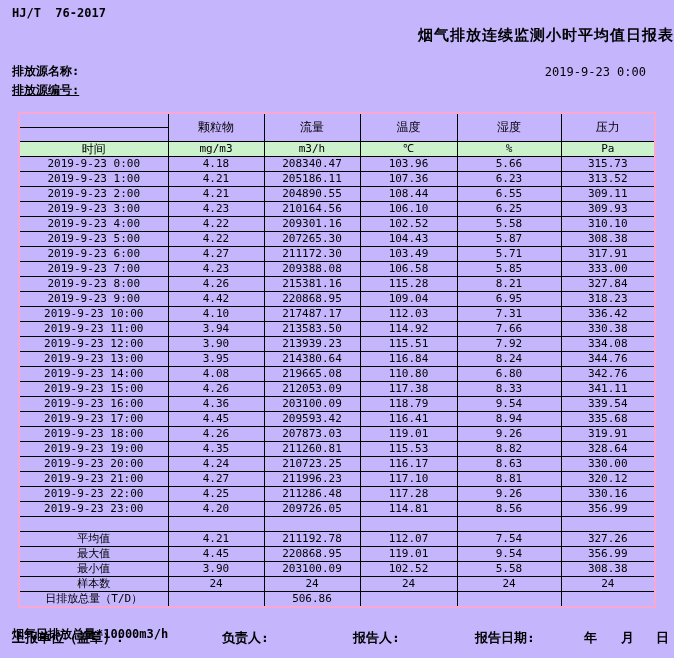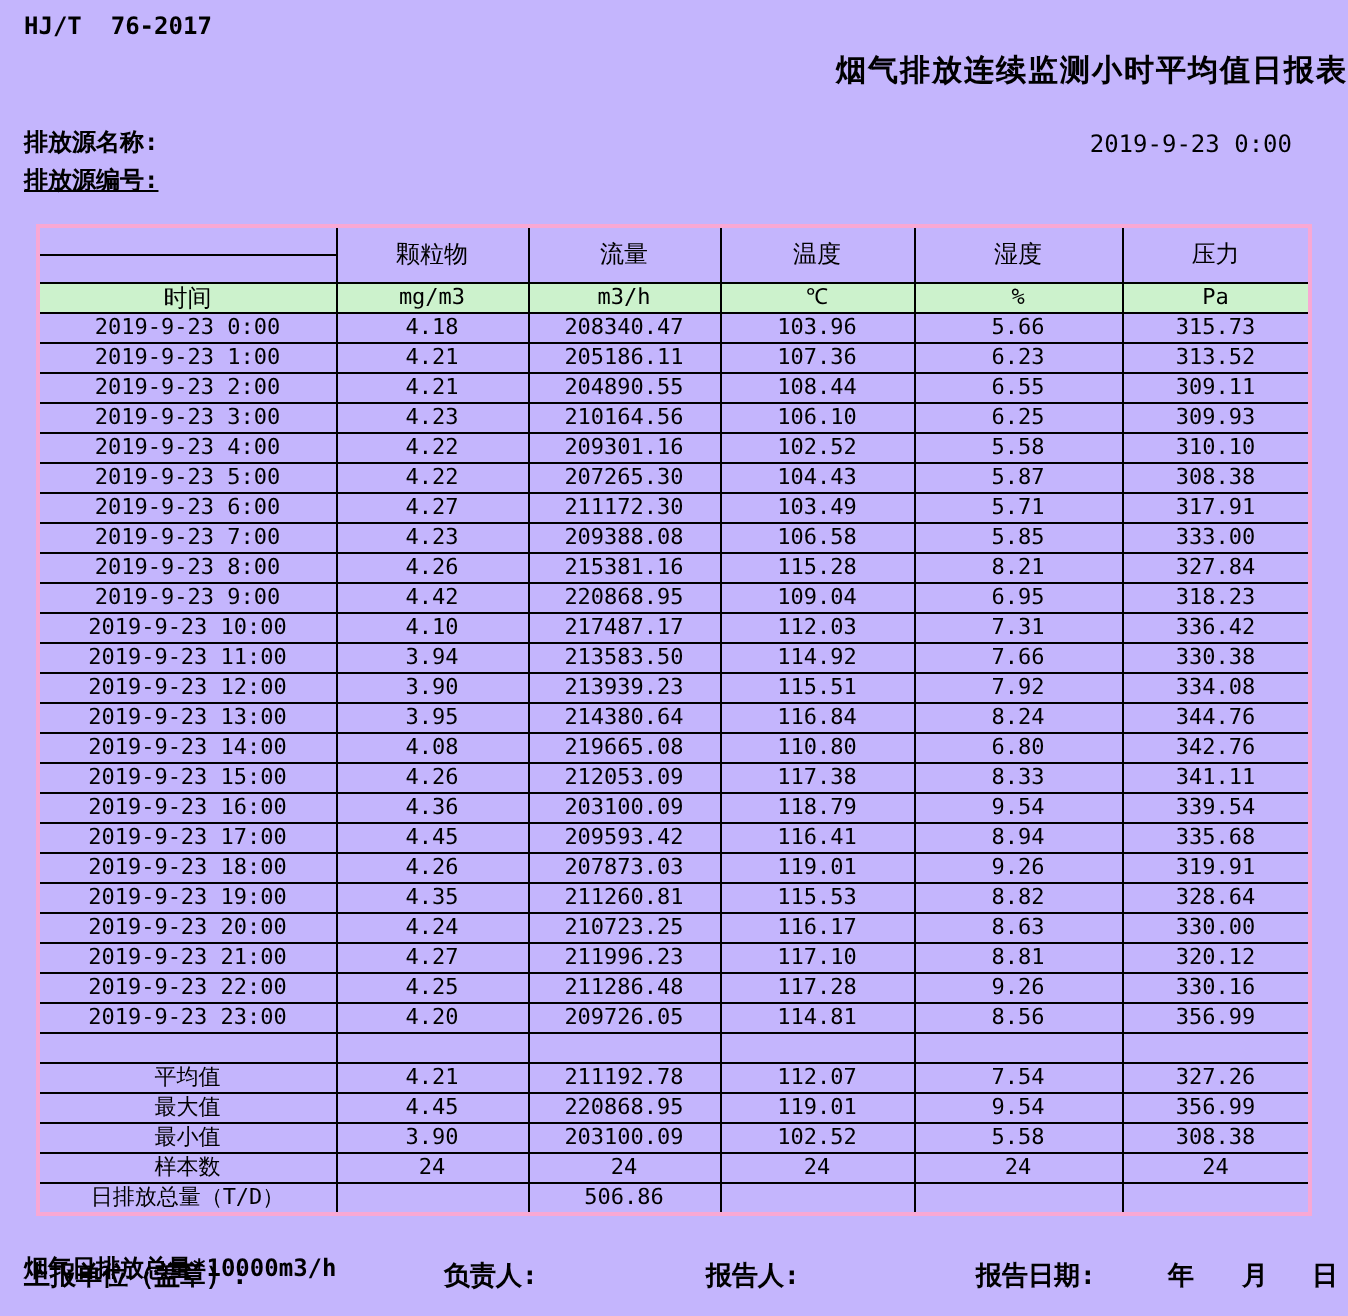--- a/index.html
+++ b/index.html
@@ -35,21 +35,21 @@
   tr.hdr-units td { background:var(--green); }
   tr.hdr-units td.time-hd { font-size:12px; }
   td.col-hd { font-size:12px; }
 
   .note-line { position:absolute; left:12px; top:612px; font-weight:bold; font-size:12px;margin-top:14px; }
   .sig-row   { position:absolute; left:0; top:629px; width:674px; height:18px; font-weight:bold; font-size:13px; }
   .sig-row span { position:absolute; white-space:nowrap; }
   .sig-unit     { left:12px; }
   .sig-manager  { left:222px; }
   .sig-reporter { left:353px; }
-  .sig-date     { left:488px; }
+  .sig-date     { left:475px; }
   .sig-year     { left:584px; }
   .sig-month    { left:621px; }
   .sig-day      { left:656px; }
 </style>
 </head>
 <body>
 
 <div class="page">
 
   <div class="std-code">HJ/T  76-2017</div>

